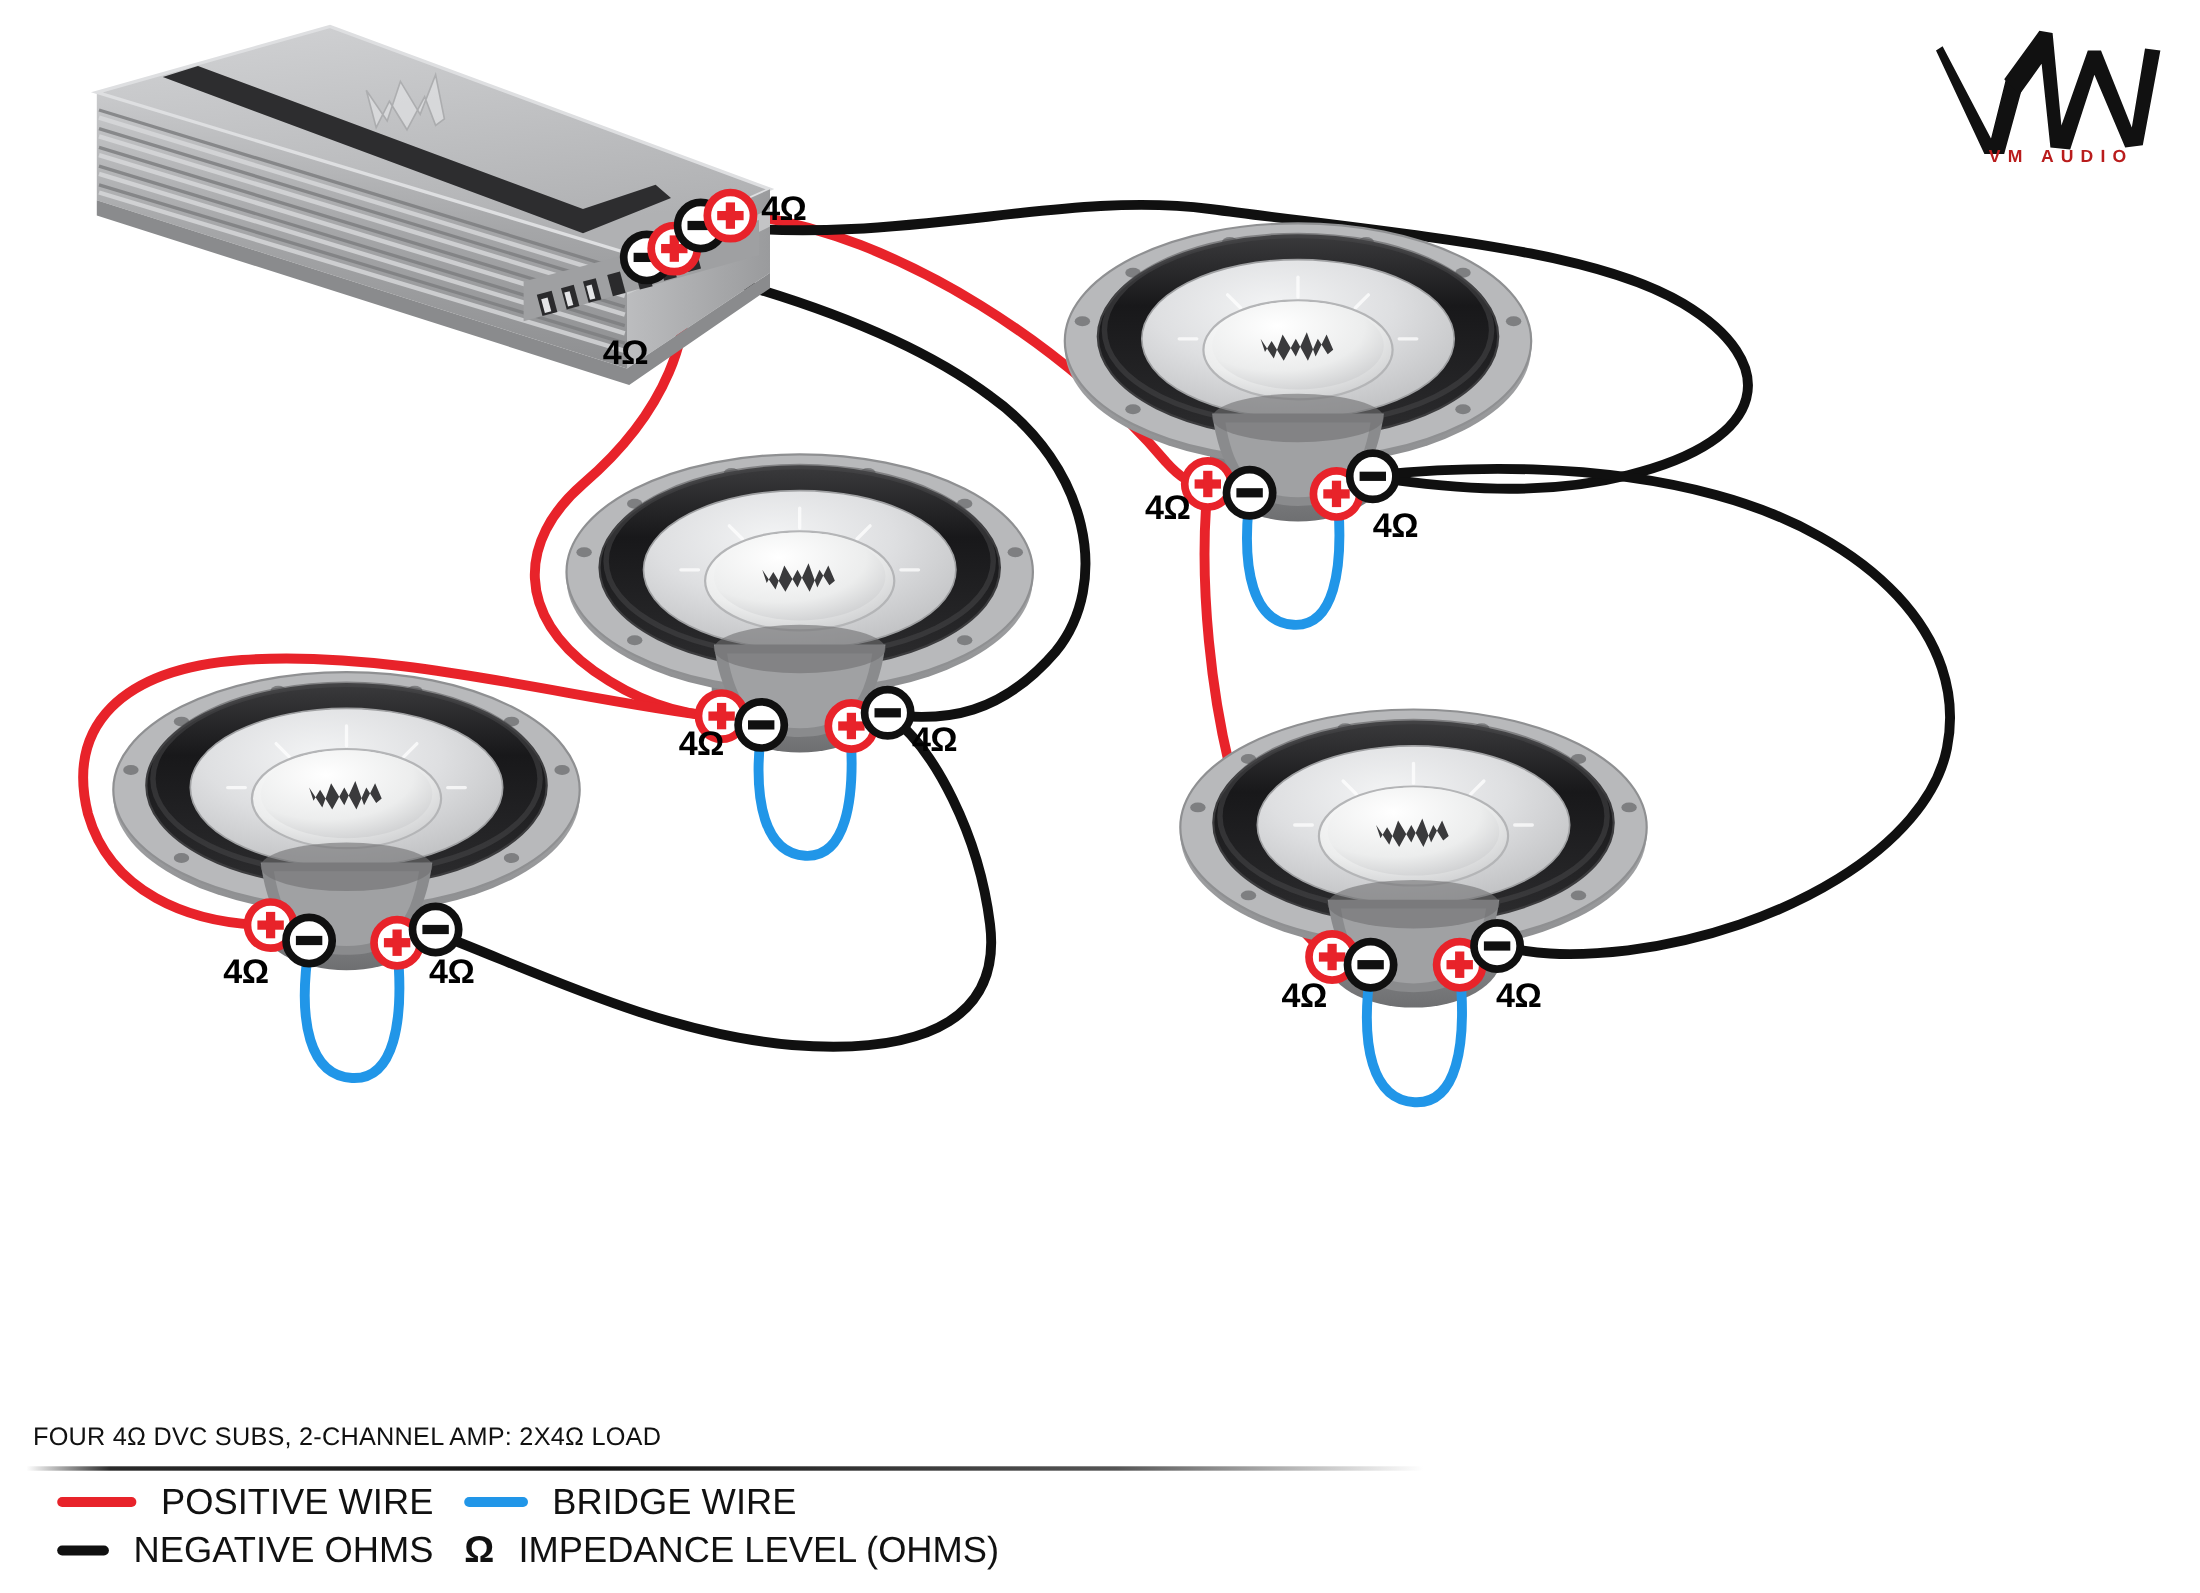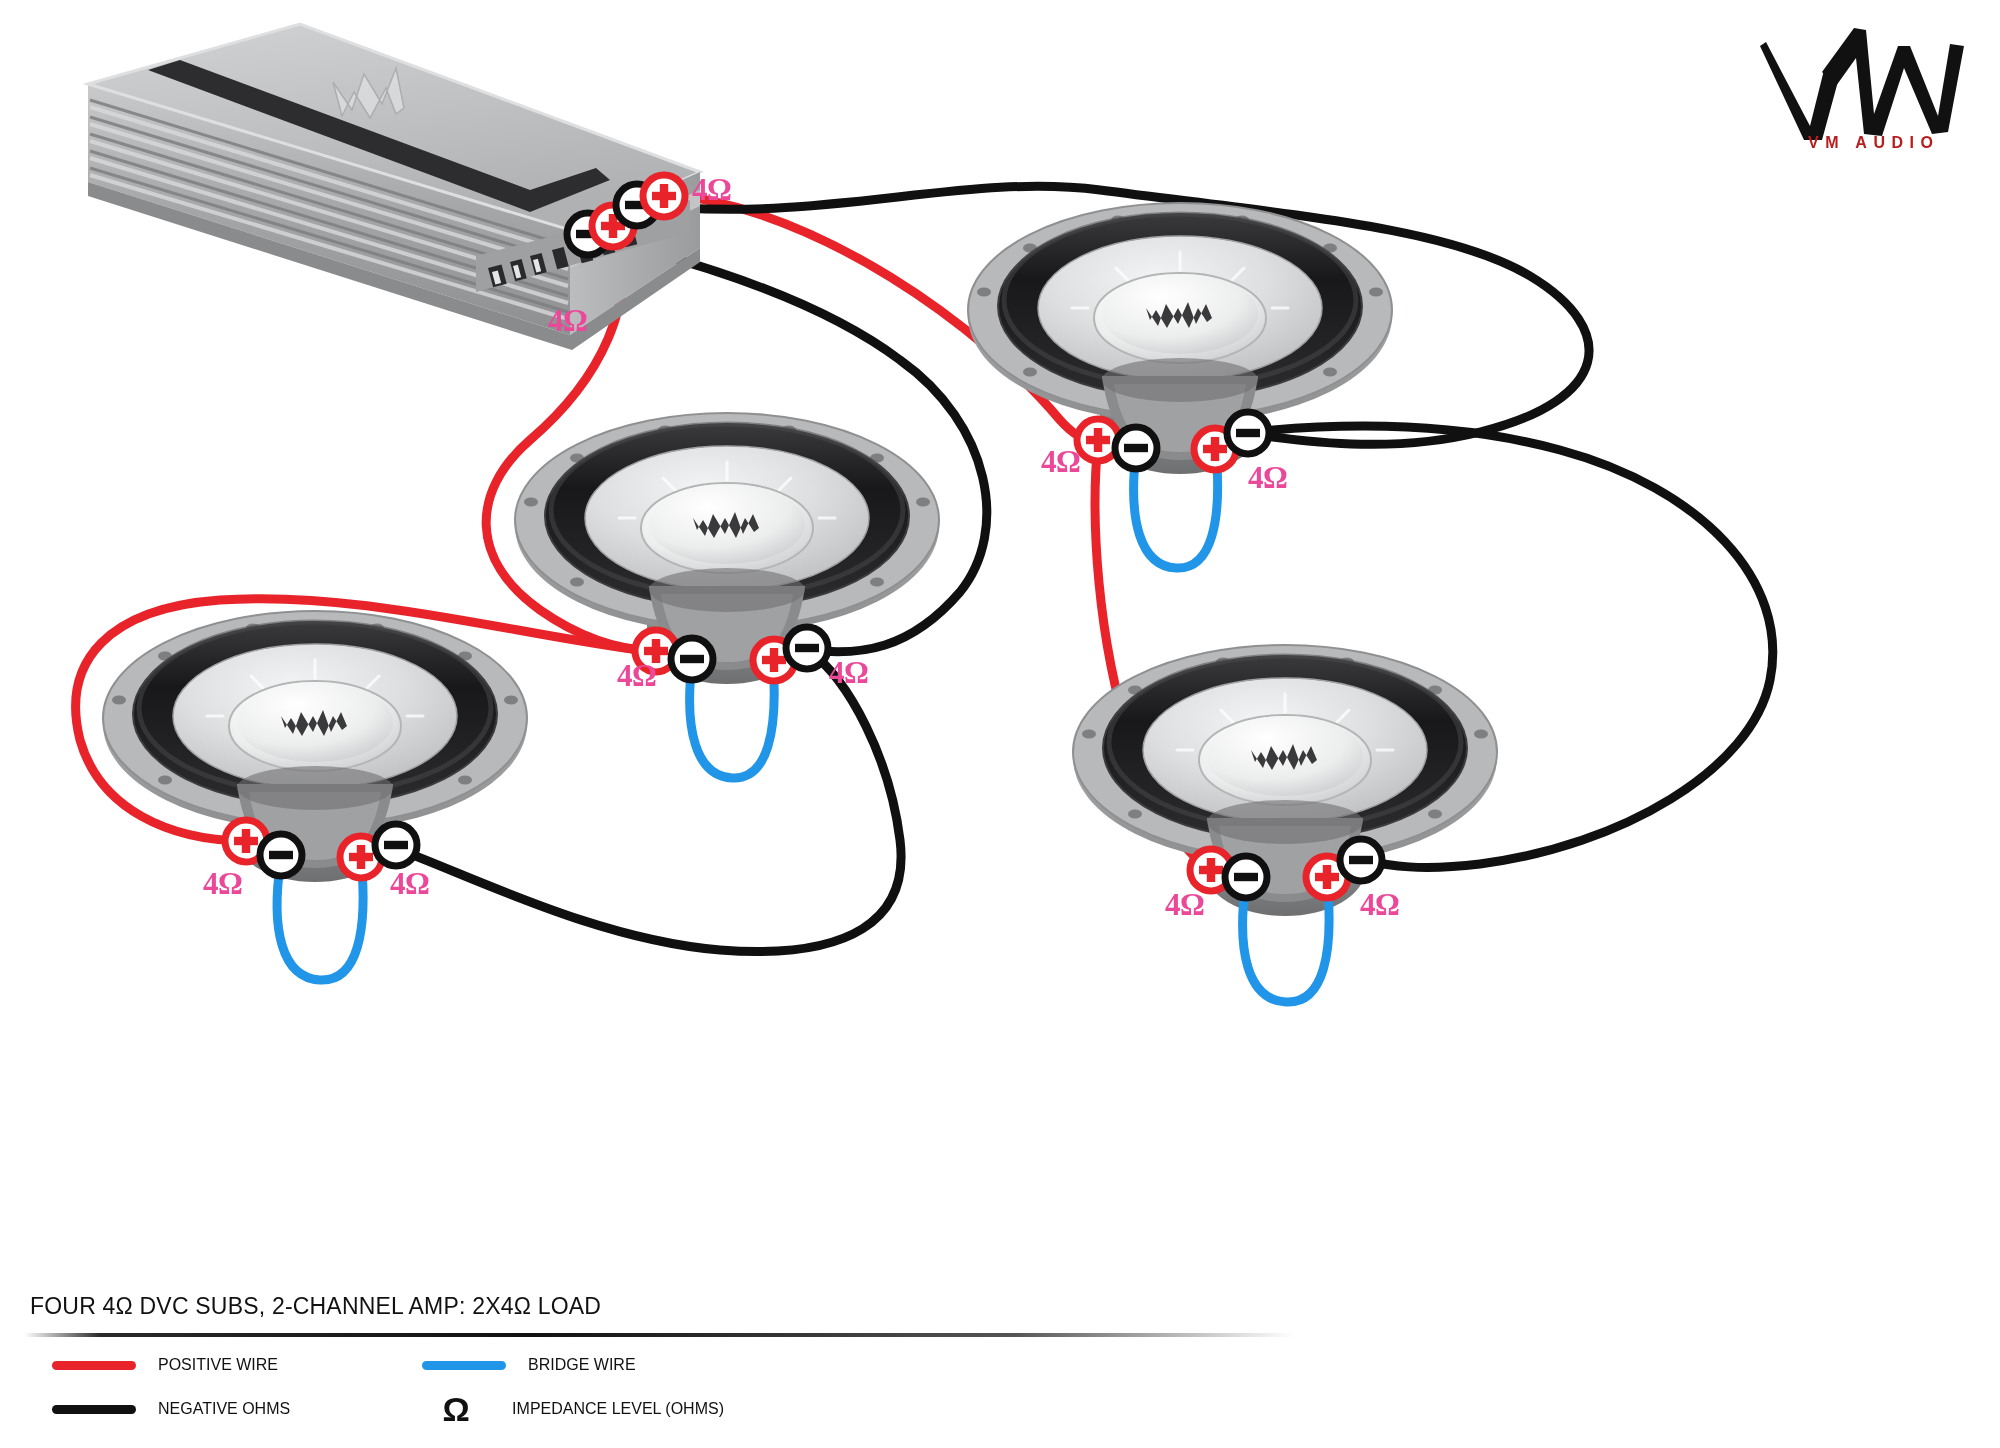--- a/index.html
+++ b/index.html
@@ -1,32 +1,32 @@
 <!DOCTYPE html>
 <html><head>
 <meta charset="utf-8">
 <style>
   html,body{margin:0;padding:0;background:#fff;}
   body{width:2000px;height:1448px;position:relative;overflow:hidden;
        font-family:"Liberation Sans", sans-serif;}
   #stage{position:absolute;left:0;top:0;width:2000px;height:1448px;}
   svg.layer{position:absolute;left:0;top:0;width:2000px;height:1448px;overflow:visible;}
-  .ohm{position:absolute;font-family:Liberation Serif, serif;font-weight:bold;
-       font-size:31px;color:#ec4899;letter-spacing:-0.5px;white-space:nowrap;}
+  .ohm{position:absolute;font-family:Liberation Sans, sans-serif;font-weight:bold;
+       font-size:31px;color:#000000;letter-spacing:-0.5px;white-space:nowrap;}
   .title{position:absolute;left:30px;top:1293px;font-size:23px;font-weight:normal;
          color:#111;letter-spacing:0.2px;white-space:nowrap;
          font-family:"Liberation Sans",sans-serif;}
   .legend{position:absolute;left:24px;top:1343px;width:1300px;}
   .legrow{display:flex;align-items:center;height:44px;}
   .legcell{display:flex;align-items:center;}
   .legcell.c1{width:370px;}
   .legcell.c2{width:330px;}
   .legcell.c3{width:400px;}
   .swatch{width:84px;height:9px;border-radius:5px;margin-right:22px;margin-left:28px;}
-  .legtxt{font-size:16px;color:#111;font-family:"Liberation Sans",sans-serif;
+  .legtxt{font-size:33px;color:#111;font-family:"Liberation Sans",sans-serif;
           white-space:nowrap;}
   .omegaicon{width:84px;margin-right:22px;margin-left:28px;text-align:center;
              font-size:34px;font-weight:bold;color:#111;
              font-family:"Liberation Sans",sans-serif;}
   .termicon{width:84px;margin-right:22px;margin-left:28px;display:flex;
             justify-content:flex-start;}
   .legdiv{position:absolute;left:24px;top:1333px;width:1270px;height:4px;
           background:linear-gradient(to right,#ffffff 0%,#2a2a2a 6%,#111 40%,
                      #555 78%,#ffffff 100%);}
   .vmlogo{position:absolute;left:1752px;top:22px;width:228px;height:146px;}

